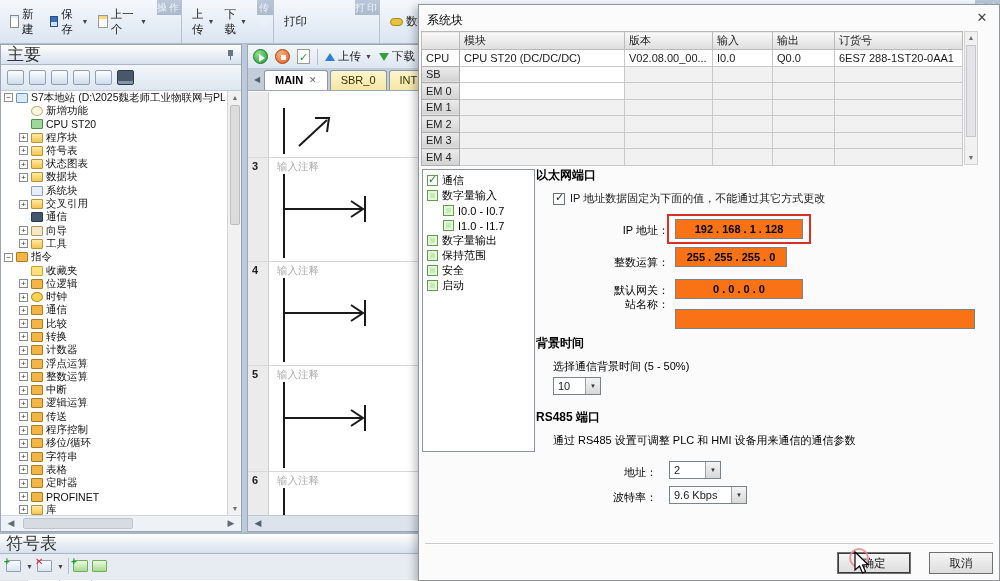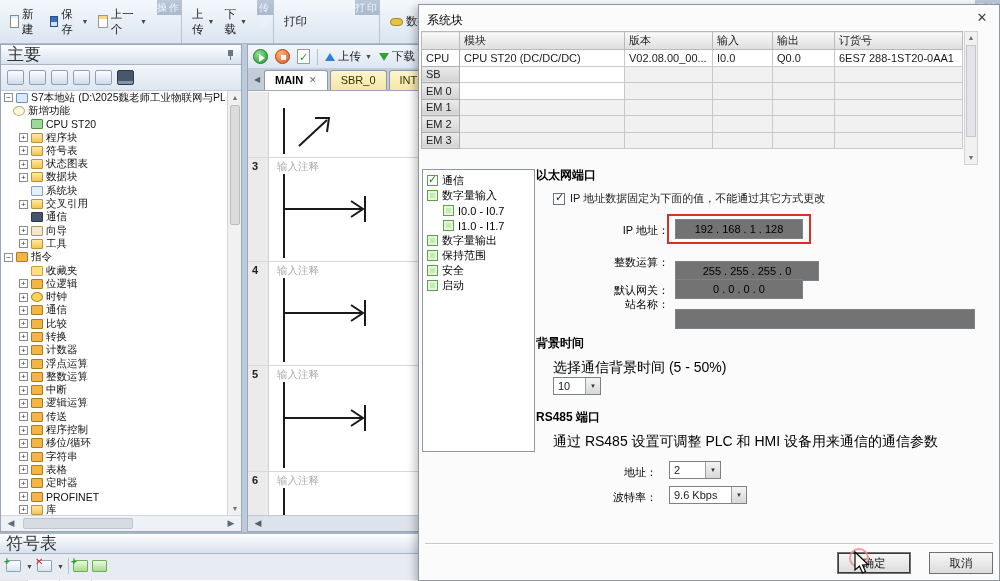--- a/index.html
+++ b/index.html
@@ -104,28 +104,28 @@
   #dlg-vscroll .arr { position:absolute; left:0; width:12px; height:12px; text-align:center; font-size:7px; color:#707070; line-height:12px; }
   #dlg-vscroll .thumb { position:absolute; left:1px; top:13px; width:10px; height:92px; background:#e3e3e8; border:1px solid #c6c6cc; }
   #dlg-tree { position:absolute; left:3px; top:164px; width:113px; height:283px; background:#fff; border:1px solid #8f969e; padding:3px 2px; }
   .dtrow { height:15px; display:flex; align-items:center; gap:4px; white-space:nowrap; }
   .chk { width:11px; height:11px; min-width:11px; border:1px solid #5f9e50; background:#c4ecb2; box-shadow:inset 0 0 0 2px #e4f8da; }
   .chk.checked { background:#fff; box-shadow:none; position:relative; }
   .chk.checked::after { content:"✓"; position:absolute; left:0px; top:-3px; color:#1d7a1d; font-size:11px; font-weight:bold; }
   .dtlabel { font-size:11px; color:#000; }
   .sect-h { position:absolute; font-size:12px; font-weight:bold; color:#000; }
   .flabel { position:absolute; font-size:11px; color:#000; text-align:right; width:110px; }
-  .ffield { position:absolute; height:20px; background:#737373; border:1px solid #7a828c; font-size:11px; font-weight:normal; text-align:center; line-height:18px; color:#000; }
+  .ffield { position:absolute; height:20px; background:#f97316; border:1px solid #7a828c; font-size:11px; font-weight:bold; text-align:center; line-height:18px; color:#000; }
   .checkline { position:absolute; display:flex; align-items:center; gap:5px; font-size:11px; }
   .cbx { width:12px; height:12px; border:1px solid #6a737e; background:#fff; position:relative; }
   .cbx::after { content:"✓"; position:absolute; left:1px; top:-3px; font-size:11px; font-weight:bold; color:#222; }
   .redbox { position:absolute; border:2px solid #d93025; }
   .ddown { position:absolute; height:18px; background:#fff; border:1px solid #7a828c; font-size:11px; line-height:16px; padding-left:4px; }
   .ddown .db { position:absolute; right:0; top:0; width:15px; height:16px; background:linear-gradient(#f4f4f4,#d8d8d8); border-left:1px solid #9aa0a8; text-align:center; font-size:6px; line-height:16px; color:#333; }
-  .dtext { position:absolute; font-size:14px; color:#000; }
+  .dtext { position:absolute; font-size:11px; color:#000; }
   #dlg-sep { position:absolute; left:6px; top:538px; width:568px; height:2px; border-top:1px solid #c9c9c9; border-bottom:1px solid #fff; }
   .dbtn { position:absolute; top:547px; height:22px; background:linear-gradient(#f6f6f6,#dcdcdc); border:1px solid #707070; font-size:11.5px; text-align:center; line-height:20px; }
   #btn-ok { left:418px; width:74px; box-shadow:0 0 0 1px #3c3c3c inset; }
   #btn-cancel { left:510px; width:64px; }
 
   
   #cursor { position:absolute; left:838px; top:544px; width:40px; height:36px; z-index:50; pointer-events:none; }
 </style>
 </head>
 <body>
@@ -195,21 +195,21 @@
     <span class="vicon"></span>
     <span class="vicon dark"></span>
   </div>
   <div id="tree-wrap">
     <div id="project-tree">
         <div class="trow" style="padding-left: 3px;">
           <span class="exp">−</span>
           <span class="ti ti-station"></span>
           <span class="tlabel">S7本地站 (D:\2025魏老师工业物联网与PLC视频</span>
         </div>
-        <div class="trow" style="">
+        <div class="trow" style="padding-left: 18px;">
           <span class="exp hid"></span>
           <span class="ti ti-whatsnew"></span>
           <span class="tlabel">新增功能</span>
         </div>
         <div class="trow" style="padding-left: 18px;">
           <span class="exp hid"></span>
           <span class="ti ti-cpu"></span>
           <span class="tlabel">CPU ST20</span>
         </div>
         <div class="trow" style="padding-left: 18px;">
@@ -543,20 +543,28 @@
           <td></td>
         </tr>
         <tr>
           <td class="rowhdr">EM 3</td>
           <td></td>
           <td></td>
           <td></td>
           <td></td>
           <td></td>
         </tr>
+        <tr>
+          <td class="rowhdr">EM 4</td>
+          <td></td>
+          <td></td>
+          <td></td>
+          <td></td>
+          <td></td>
+        </tr>
       </tbody>
   </table>
   <div id="dlg-vscroll">
     <span class="arr" style="top:0">▲</span>
     <span class="arr" style="bottom:0">▼</span>
     <span class="thumb"></span>
   </div>
 
   <div id="dlg-tree">
       <div class="dtrow" style="padding-left: 2px;">
@@ -597,21 +605,21 @@
   <div class="checkline" style="left:134px;top:186px">
     <span class="cbx"></span>
     <span>IP 地址数据固定为下面的值，不能通过其它方式更改</span>
   </div>
 
   <div class="flabel" style="left:140px;top:218px">IP 地址：</div>
   <div class="ffield" style="left:256px;top:214px;width:128px">192 . 168 .  1  . 128</div>
   <div class="redbox" style="left: 248px; top: 209px; width: 144px; height: 30px; border-color: rgb(217, 48, 37);"></div>
 
   <div class="flabel" style="left:140px;top:250px">整数运算：</div>
-  <div class="ffield" style="left:256px;top:256px;width:144px">255 . 255 . 255 .  0</div>
+  <div class="ffield" style="left:256px;top:242px;width:112px">255 . 255 . 255 .  0</div>
 
   <div class="flabel" style="left:140px;top:278px">默认网关：</div>
   <div class="ffield" style="left:256px;top:274px;width:128px">0  .  0  .  0  .  0</div>
 
   <div class="flabel" style="left:140px;top:292px">站名称：</div>
   <div class="ffield" style="left:256px;top:304px;width:300px"></div>
 
   <div class="sect-h" style="left:117px;top:330px">背景时间</div>
   <div class="dtext" style="left:134px;top:354px">选择通信背景时间 (5 - 50%)</div>
   <div class="ddown" style="left:134px;top:372px;width:48px">

